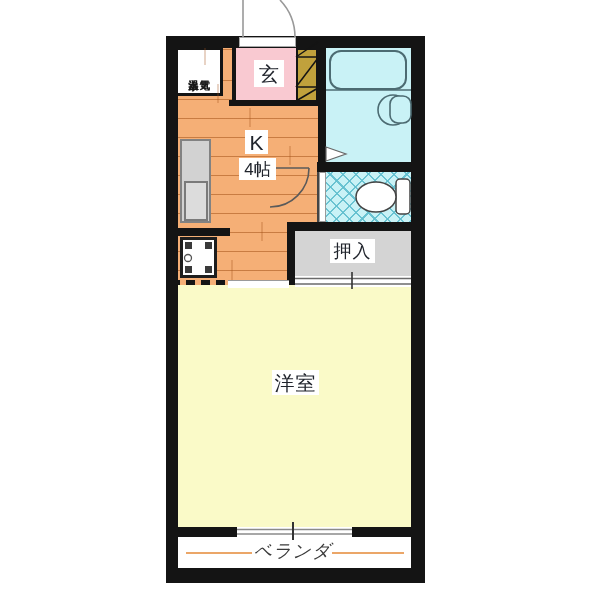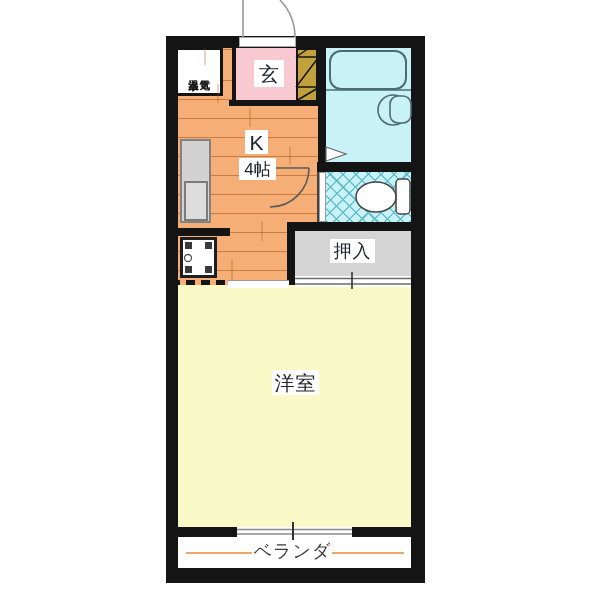--- a/index.html
+++ b/index.html
@@ -174,17 +174,17 @@
   </div>
   <div class="lbl" style="left:239px;top:158px;width:37px;height:22px;font-size:17px;">
     <span>4帖</span>
   </div>
   <div class="lbl" style="left:330px;top:239px;width:45px;height:24px;font-size:18px;letter-spacing:1px;">
     <span>押入</span>
   </div>
   <div class="lbl" style="left:272px;top:370px;width:47px;height:25px;font-size:20px;letter-spacing:1px;">
     <span>洋室</span>
   </div>
-  <div class="lbl" style="left:253px;top:540px;width:79px;height:21px;font-size:18px;color:#3a3a3a;letter-spacing:1px;">
+  <div class="lbl" style="left:253px;top:540px;width:79px;height:21px;font-size:18px;color:#3a3a3a;letter-spacing:1px;font-style:italic;">
     <span>ベランダ</span>
   </div>
 
 </div>
 
 </body></html>

